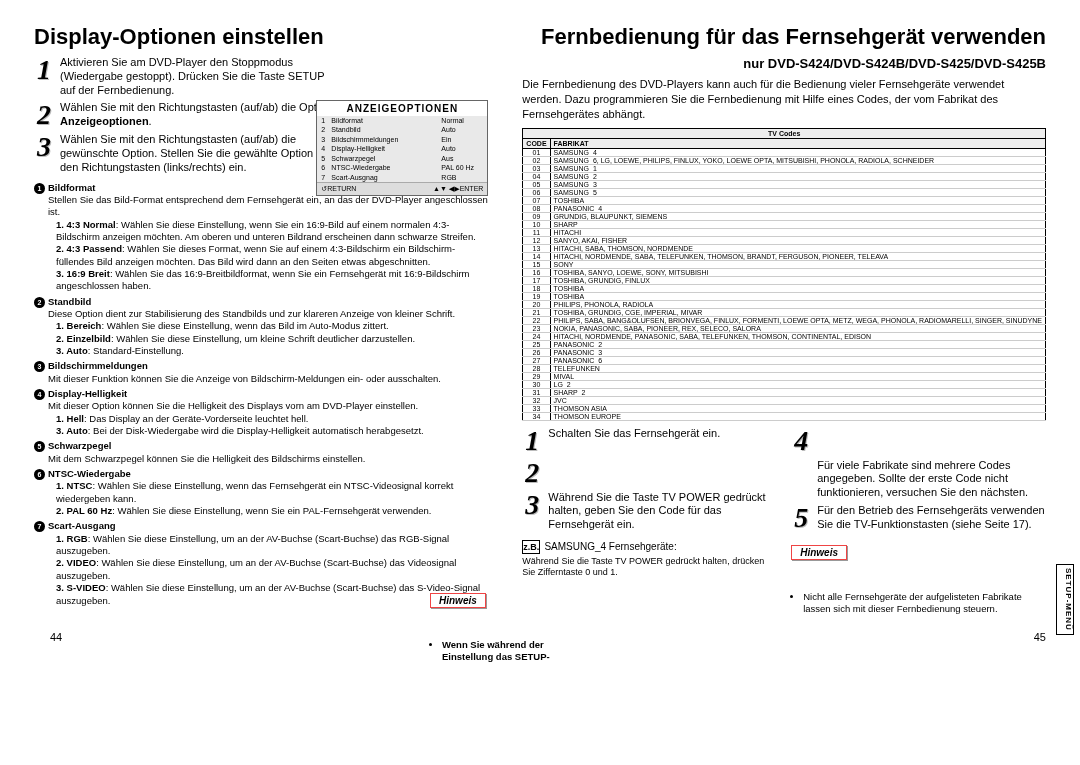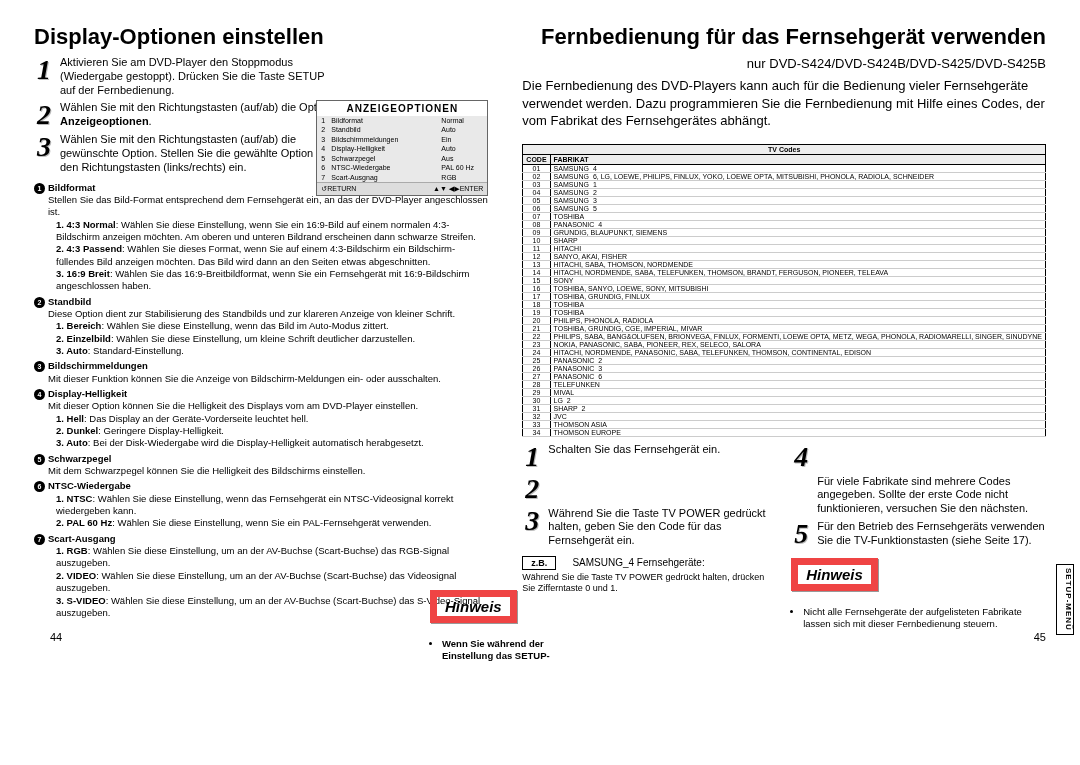--- a/index.html
+++ b/index.html
@@ -1,52 +1,52 @@
 <!DOCTYPE html>
 <html><head>
 <meta charset="utf-8">
 <style>
   html,body{margin:0;padding:0;background:#fff;font-family:Arial,Helvetica,sans-serif;color:#000}
   .page{width:1080px;height:663px;position:relative;display:flex;box-sizing:border-box;padding:24px 34px 20px 34px}
   .col{flex:1;display:flex;flex-direction:column;position:relative}
   .col-left{padding-right:20px}
   .col-right{padding-left:14px}
   h1{font-size:22px;font-weight:bold;margin:0 0 6px 0}
-  h2.sub{font-size:13px;font-weight:normal;margin:0 0 6px 0;text-align:right}
-  .intro{font-size:13px;line-height:1.35;margin-bottom:14px}
+  h2.sub{font-size:13px;font-weight:bold;margin:0 0 6px 0;text-align:right}
+  .intro{font-size:11px;line-height:1.35;margin-bottom:6px}
   .step{display:flex;gap:6px;font-size:11px;line-height:1.25;margin-bottom:4px}
   .step .num{font-family:"Times New Roman",serif;font-size:28px;font-style:italic;font-weight:bold;line-height:1;width:20px;flex:none;text-align:center;text-shadow:1px 1px #bbb}
   .step .txt strong{font-weight:bold}
   .osd{position:absolute;top:44px;right:0;width:170px;border:1px solid #666;background:#e9e9e9;font-size:7px}
   .osd .osd-title{background:#fff;text-align:center;font-weight:bold;font-size:10px;padding:2px 0;letter-spacing:1px}
   .osd-row{display:flex;padding:0 4px;line-height:1.35}
   .osd-row .n{width:10px}
   .osd-row .l{flex:1}
   .osd-row .v{width:42px}
   .osd-foot{display:flex;justify-content:space-between;padding:2px 4px;font-size:7px;border-top:1px solid #aaa;background:#ddd}
   .bulleted{font-size:9.5px;line-height:1.3}
   .bulleted .item{margin:3px 0 2px 0}
   .bulleted .hd{font-weight:bold}
   .bulleted .body{margin-left:14px}
   .bulleted .sub{margin-left:22px}
   .bulleted .sub .lbl{font-weight:bold}
   .circ{display:inline-flex;width:11px;height:11px;border-radius:50%;background:#000;color:#fff;font-size:7px;align-items:center;justify-content:center;margin-right:3px;font-weight:bold}
   .hinweis{margin-top:6px}
-  .hinweis .tag{display:inline-block;border:7px solid #ef4444;font-style:italic;font-weight:bold;font-size:15px;padding:1px 8px;box-shadow:1px 1px #999;margin-bottom:4px}
+  .hinweis .tag{display:inline-block;border:1px solid #ef4444;font-style:italic;font-weight:bold;font-size:10px;padding:1px 8px;box-shadow:1px 1px #999;margin-bottom:20px}
   .hinweis ul{margin:11px 0 0 0;padding-left:12px;font-size:9.5px;line-height:1.3}
   .hinweis ul li{list-style:disc;font-weight:bold}
   .hinweis ul li .nb{font-weight:normal}
   .tv-table{border:1px solid #000;font-size:7px;border-collapse:collapse;width:420px;margin:0 0 6px auto}
   .tv-table th{background:#eee;font-weight:bold;text-align:center;border:1px solid #000;padding:1px 3px}
   .tv-table td{border-left:1px solid #000;border-right:1px solid #000;border-bottom:1px solid #ccc;padding:0 3px;white-space:nowrap;overflow:hidden}
   .tv-table td.code{width:28px;text-align:center}
   .steps-grid{display:flex;gap:14px}
   .steps-col{flex:1;display:flex;flex-direction:column}
   .steps-grid .step{font-size:11px}
-  .eg-box{display:inline-block;border:1px solid #000;font-size:9px;font-weight:bold;padding:1px 8px;margin-right:16px}
+  .eg-box{display:inline-block;border:1px solid #000;font-size:9px;font-weight:bold;padding:1px 0;margin-right:4px}
   .eg-line{font-size:10px;margin:4px 0 2px 0}
   .eg-note{font-size:9px;line-height:1.25}
   .side-tab{position:absolute;right:-28px;top:540px;width:16px;border:1px solid #000;font-size:8px;text-align:center;padding:3px 0;writing-mode:vertical-rl;letter-spacing:1px;font-weight:bold}
   .pgnum{position:absolute;bottom:0;font-size:11px}
   .pgnum.left{left:16px}
   .pgnum.right{right:0}
   .col-left .content-wrap{position:relative}
   .left-steps{width:300px}
 </style>
 </head>
@@ -134,21 +134,20 @@
           <div class="sub"><span class="lbl">3. Auto</span><span>: Standard-Einstellung.</span></div>
         </div>
         <div class="item">
           <div><span class="circ">3</span><span class="hd">Bildschirmmeldungen</span></div>
           <div class="body">Mit dieser Funktion können Sie die Anzeige von Bildschirm-Meldungen ein- oder ausschalten.</div>
         </div>
         <div class="item">
           <div><span class="circ">4</span><span class="hd">Display-Helligkeit</span></div>
           <div class="body">Mit dieser Option können Sie die Helligkeit des Displays vorn am DVD-Player einstellen.</div>
           <div class="sub"><span class="lbl">1. Hell</span><span>: Das Display an der Geräte-Vorderseite leuchtet hell.</span></div>
-          <div class="sub"><span class="lbl">2. Dunkel</span><span>: Geringere Display-Helligkeit.</span></div>
           <div class="sub"><span class="lbl">3. Auto</span><span>: Bei der Disk-Wiedergabe wird die Display-Helligkeit automatisch herabgesetzt.</span></div>
         </div>
         <div class="item">
           <div><span class="circ">5</span><span class="hd">Schwarzpegel</span></div>
           <div class="body">Mit dem Schwarzpegel können Sie die Helligkeit des Bildschirms einstellen.</div>
         </div>
         <div class="item">
           <div><span class="circ">6</span><span class="hd">NTSC-Wiedergabe</span></div>
           <div class="sub"><span class="lbl">1. NTSC</span><span>: Wählen Sie diese Einstellung, wenn das Fernsehgerät ein NTSC-Videosignal korrekt wiedergeben kann.</span></div>
           <div class="sub"><span class="lbl">2. PAL 60 Hz</span><span>: Wählen Sie diese Einstellung, wenn Sie ein PAL-Fernsehgerät verwenden.</span></div>

